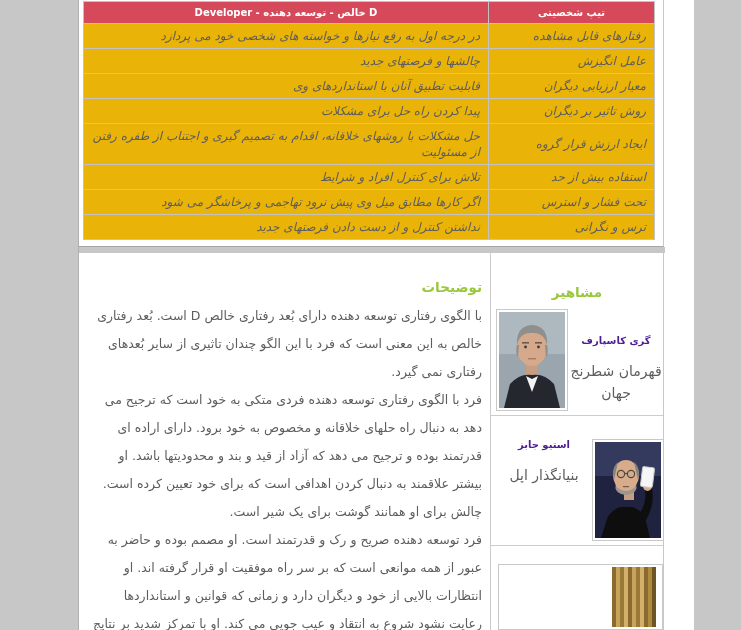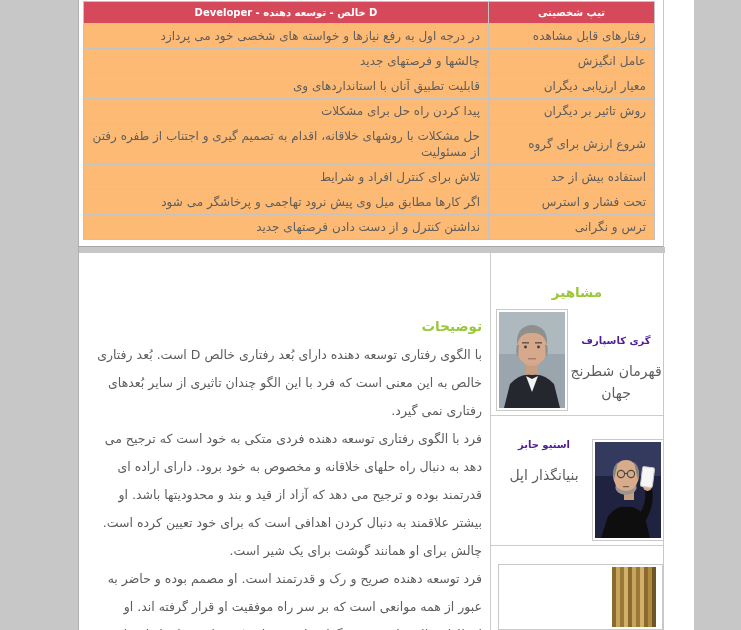--- a/index.html
+++ b/index.html
@@ -25,21 +25,21 @@
   table.ptable {
     direction:rtl; border-collapse:collapse;
     width:calc(100% - 12px); margin:1px 7px 0 4px;
     font-size:12px; line-height:16px;
   }
   table.ptable th, table.ptable td { border:1px solid #c3c3c3; }
   table.ptable th {
     background:#d5495a; color:#ffffff; font-weight:bold;
     font-size:10px; height:22px; text-align:center; padding:2px 6px;
   }
-  table.ptable td { background:#fdba74; padding:4px 8px; }
+  table.ptable td { background:#eab308; padding:4px 8px;font-style:italic; }
   td.lbl { width:166px; }
   td.val { text-align:right; }
   
   .card2 {
     position:absolute; top:253px; left:0; width:585px; height:377px;
     border-right:1px solid #c8c8c8;
     direction:rtl; display:flex; overflow:hidden;
   }
   .celebs {
     width:173px; flex:0 0 173px;
@@ -60,21 +60,21 @@
     flex:0 0 auto; line-height:0; align-self:flex-start;
   }
   .r2 .celeb-entry { padding-top:23px; }
   .celeb-text { flex:1; text-align:center; }
   .celeb-name { font-weight:bold; font-size:10px; color:#4c1d95; }
   .celeb-title { font-size:14px; line-height:22px; margin:14px auto 0; width:96px; }
   .r1 .celeb-name { margin-top:26px; }
   .r2 .celeb-name { }
   .r3 .photo-frame { margin:18px 0 0 7px; }
   .desc-area {
-    flex:1; padding:26px 8px 0 10px; text-align:right;margin-top:39px;
+    flex:1; padding:26px 8px 0 10px; text-align:right;
   }
   .desc-area h3 { color:#9ac83c; font-size:13.5px; font-weight:bold; margin:0 0 7px 0; }
   .desc-area p { font-size:12.5px; line-height:28px; color:#5d5d5d; }
 </style>
 </head>
 <body>
 
 <div id="content">
 
   <div class="card1">
@@ -96,21 +96,21 @@
         </tr>
         <tr>
           <td class="lbl">معیار ارزیابی دیگران</td>
           <td class="val">قابلیت تطبیق آنان با استانداردهای وی</td>
         </tr>
         <tr>
           <td class="lbl">روش تاثیر بر دیگران</td>
           <td class="val">پیدا کردن راه حل برای مشکلات</td>
         </tr>
         <tr>
-          <td class="lbl">شروع ارزش برای گروه</td>
+          <td class="lbl">ایجاد ارزش قرار گروه</td>
           <td class="val">حل مشکلات با روشهای خلاقانه، اقدام به تصمیم گیری و اجتناب از طفره رفتن از مسئولیت</td>
         </tr>
         <tr>
           <td class="lbl">استفاده بیش از حد</td>
           <td class="val">تلاش برای کنترل افراد و شرایط</td>
         </tr>
         <tr>
           <td class="lbl">تحت فشار و استرس</td>
           <td class="val">اگر کارها مطابق میل وی پیش نرود تهاجمی و پرخاشگر می شود</td>
         </tr>

